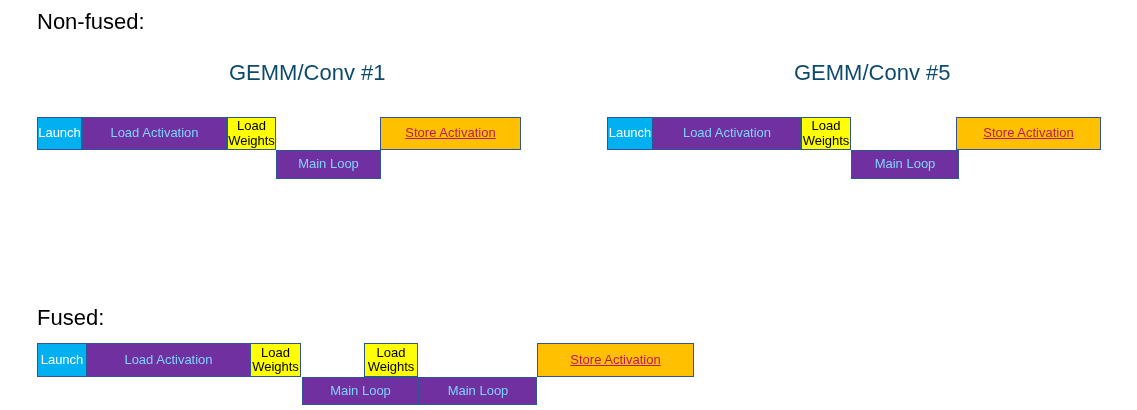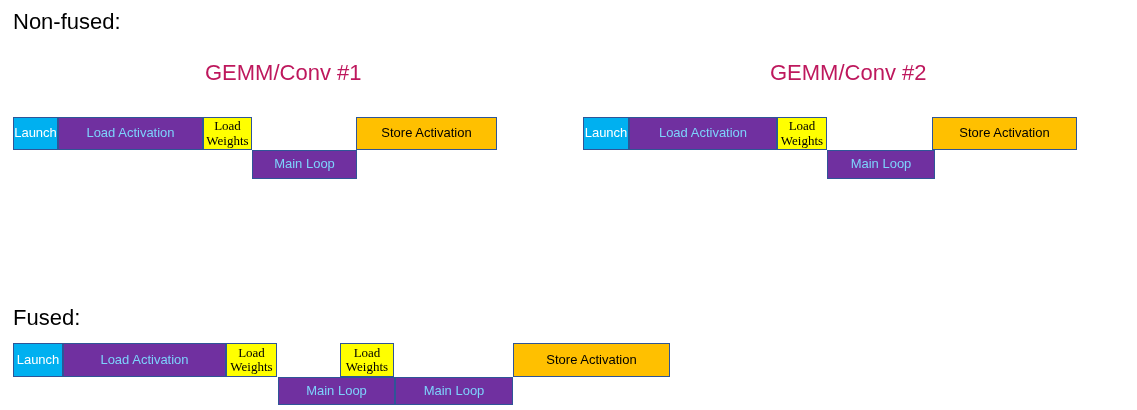--- a/index.html
+++ b/index.html
@@ -7,60 +7,61 @@
     padding: 0;
     background: #ffffff;
     font-family: "Liberation Sans", sans-serif;
   }
   .canvas {
     position: relative;
     width: 1078px;
     height: 410px;
     background: #ffffff;
     overflow: hidden;
+    margin-left: 24px;
   }
   .section-label {
     position: absolute;
     font-size: 22px;
     color: #000000;
     white-space: nowrap;
   }
   .group-title {
     position: absolute;
     font-size: 22px;
-    color: #be185d;
+    color: #0c4a6e;
     white-space: nowrap;
   }
   .block {
     position: absolute;
     box-sizing: border-box;
     border: 1.5px solid #2F5597;
     display: flex;
     align-items: center;
     justify-content: center;
     text-align: center;
     font-size: 13px;
     line-height: 1.1;
     overflow: visible;
   }
   .c-cyan   { background: #00B0F0; color: #ffffff; }
   .c-purple { background: #7030A0; color: #7dd3fc; }
-  .c-yellow { background: #FFFF00; color: #000000; font-size: 13px; font-family: Liberation Serif, serif; }
-  .c-orange { background: #FFC000; color: #000000; }
+  .c-yellow { background: #FFFF00; color: #000000; font-size: 13px; }
+  .c-orange { background: #FFC000; color: #be185d; text-decoration: underline; }
 </style>
 </head>
 <body>
 
 <div class="canvas">
 
   <div class="section-label" style="left:13px; top:9px;">Non-fused:</div>
 
   <div class="group-title" style="left:205px; top:60px;">GEMM/Conv #1</div>
 
-  <div class="group-title" style="left:770px; top:60px;">GEMM/Conv #2</div>
+  <div class="group-title" style="left:770px; top:60px;">GEMM/Conv #5</div>
 
   <div class="block c-cyan" style="left:13px; top:117px; width:45px; height:33px;">Launch</div>
   <div class="block c-purple" style="left:58px; top:117px; width:145px; height:33px;">Load Activation</div>
   <div class="block c-yellow" style="left:203px; top:117px; width:49px; height:33px;">Load Weights</div>
   <div class="block c-purple" style="left:252px; top:150px; width:105px; height:29px;">Main Loop</div>
   <div class="block c-orange" style="left:356px; top:117px; width:141px; height:33px;">Store Activation</div>
 
   <div class="block c-cyan" style="left:583px; top:117px; width:46px; height:33px;">Launch</div>
   <div class="block c-purple" style="left:629px; top:117px; width:148px; height:33px;">Load Activation</div>
   <div class="block c-yellow" style="left:777px; top:117px; width:50px; height:33px;">Load Weights</div>

